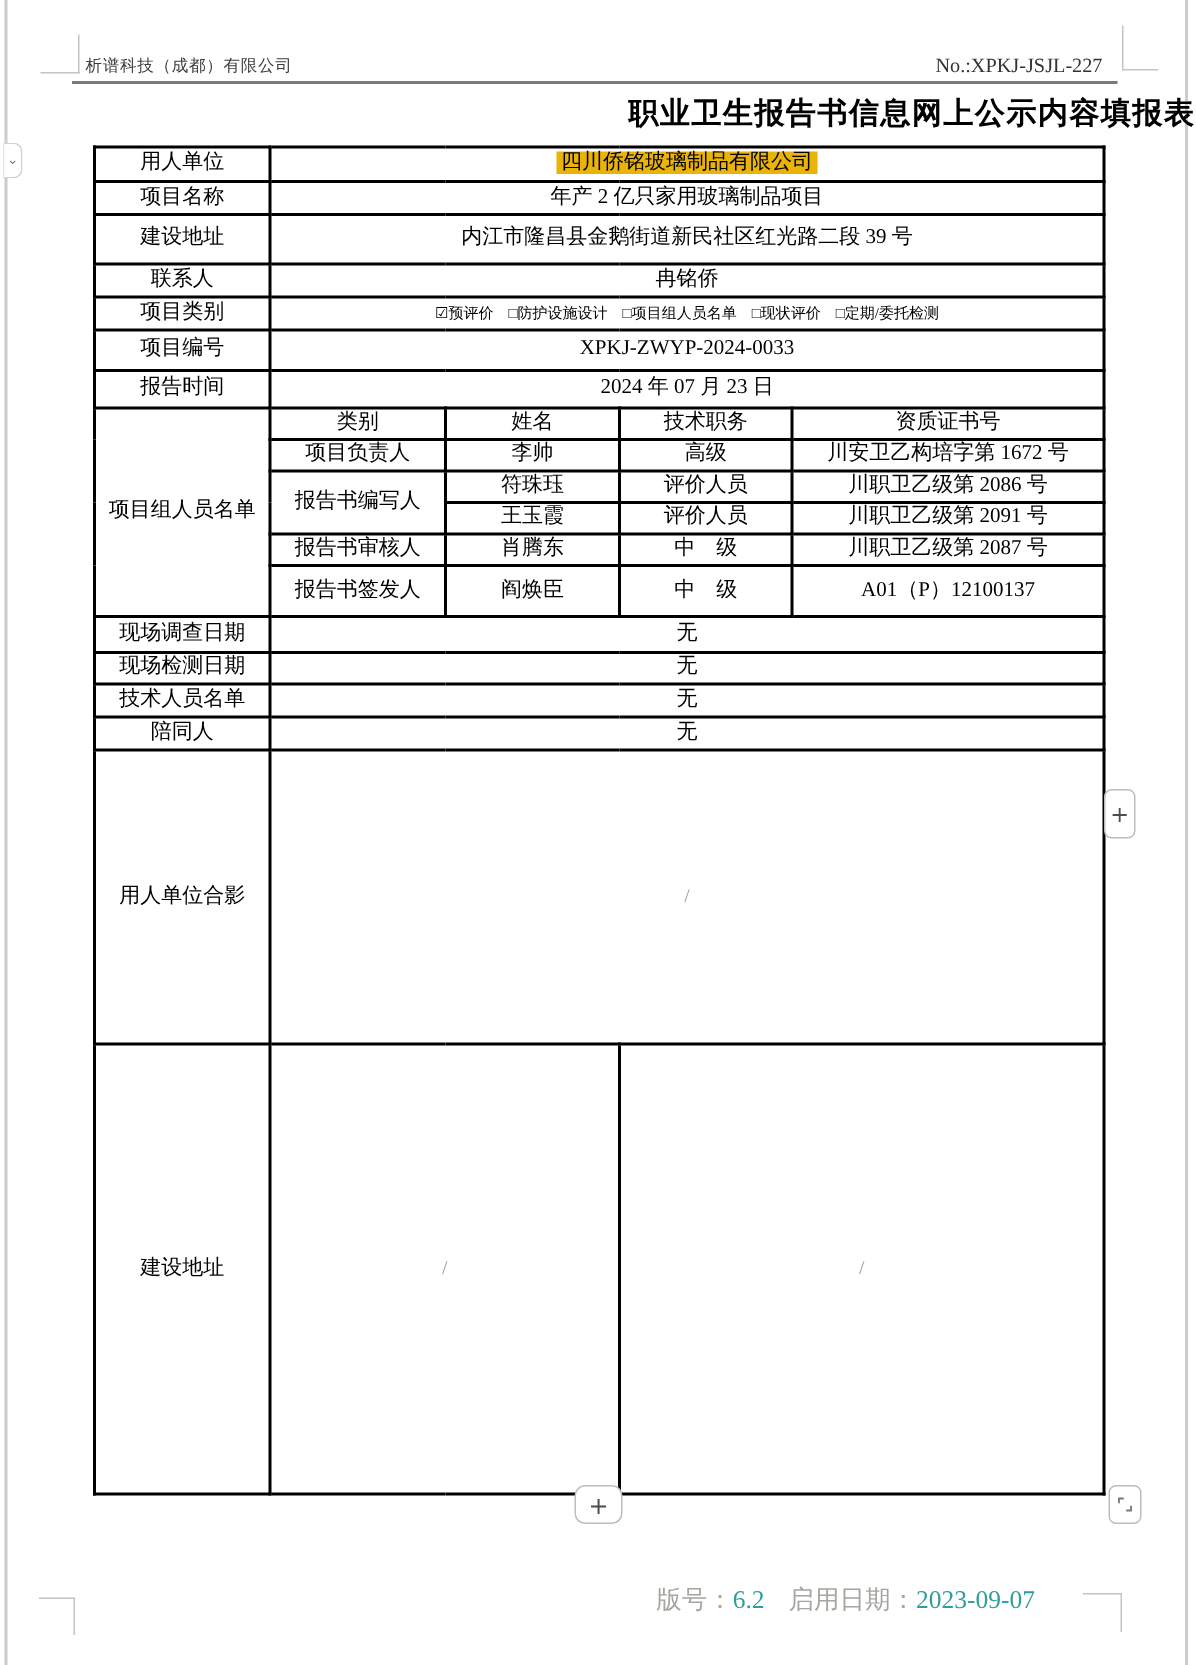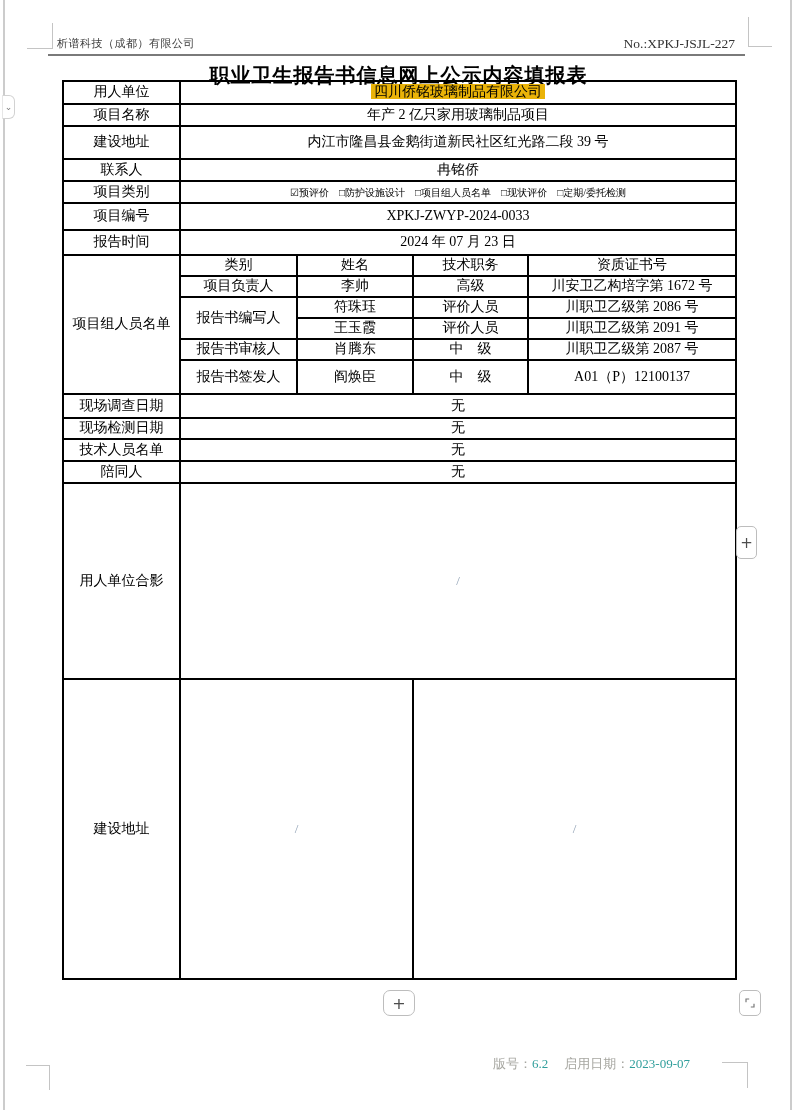--- a/index.html
+++ b/index.html
@@ -26,28 +26,28 @@
   
   .crop { position:absolute; background:#c4c4c4; }
 
   
   .hdr-company { position:absolute; left:57px; top:36px; font-size:11px; color:#3d3d3d; letter-spacing:0.5px; }
   .hdr-docno   { position:absolute; right:62px; top:36px; font-size:13.5px; color:#333333; }
   .hdr-rule    { position:absolute; left:48px; top:54px; width:697px; height:2px; background:#7a7a7a; }
 
   
   .doc-title {
-    position:absolute; left:0; top:62px; width:797px; text-align:center;
+    position:absolute; left:0; top:62px; width:797px; text-align:right;
     font-family:"Liberation Sans","DejaVu Sans",sans-serif;
     font-weight:bold; font-size:20px; letter-spacing:1px; color:#000;
   }
 
   
   table.form {
-    position:absolute; left:62px; top:80px; width:673px;
+    position:absolute; left:62px; top:97px; width:673px;
     border-collapse:collapse; table-layout:fixed;
     font-family:"Liberation Serif","DejaVu Serif",serif;
   }
   table.form td {
     border:2px solid #000; padding:0 2px; text-align:center;
     vertical-align:middle; font-size:14px; line-height:1.15; overflow:hidden;
   }
   td.lbl { font-size:14px; }
   .hl { background:#eab308; padding:0 3px; }
   .cat-opt { margin:0 5px; font-size:10px; white-space:nowrap; }
@@ -57,21 +57,21 @@
   .float-btn {
     position:absolute; background:#fff; border:1px solid #bdbdbd; border-radius:5px;
     box-sizing:border-box; display:flex; align-items:center; justify-content:center;
     color:#4d4d4d; cursor:pointer; font-family:"DejaVu Sans",sans-serif;
   }
   .btn-add-right  { left:736px; top:526px; width:21px; height:33px; font-size:15px; }
   .btn-add-bottom { left:383px; top:990px; width:32px; height:26px; font-size:16px; border-radius:7px; }
   .btn-resize     { left:739px; top:990px; width:22px; height:26px; }
 
   
-  .footer { position:absolute; left:0; top:1055px; width:690px; text-align:right; font-size:13px; }
+  .footer { position:absolute; left:0; top:1055px; width:690px; text-align:right; font-size:17px; }
   .f-label { color:#a6a6a0; }
   .f-value { color:#2f9e9b; }
   .f-gap { display:inline-block; width:16px; }
 </style>
 </head>
 <body>
 
 <div class="page">
 
   <div class="edge-line left"></div>

